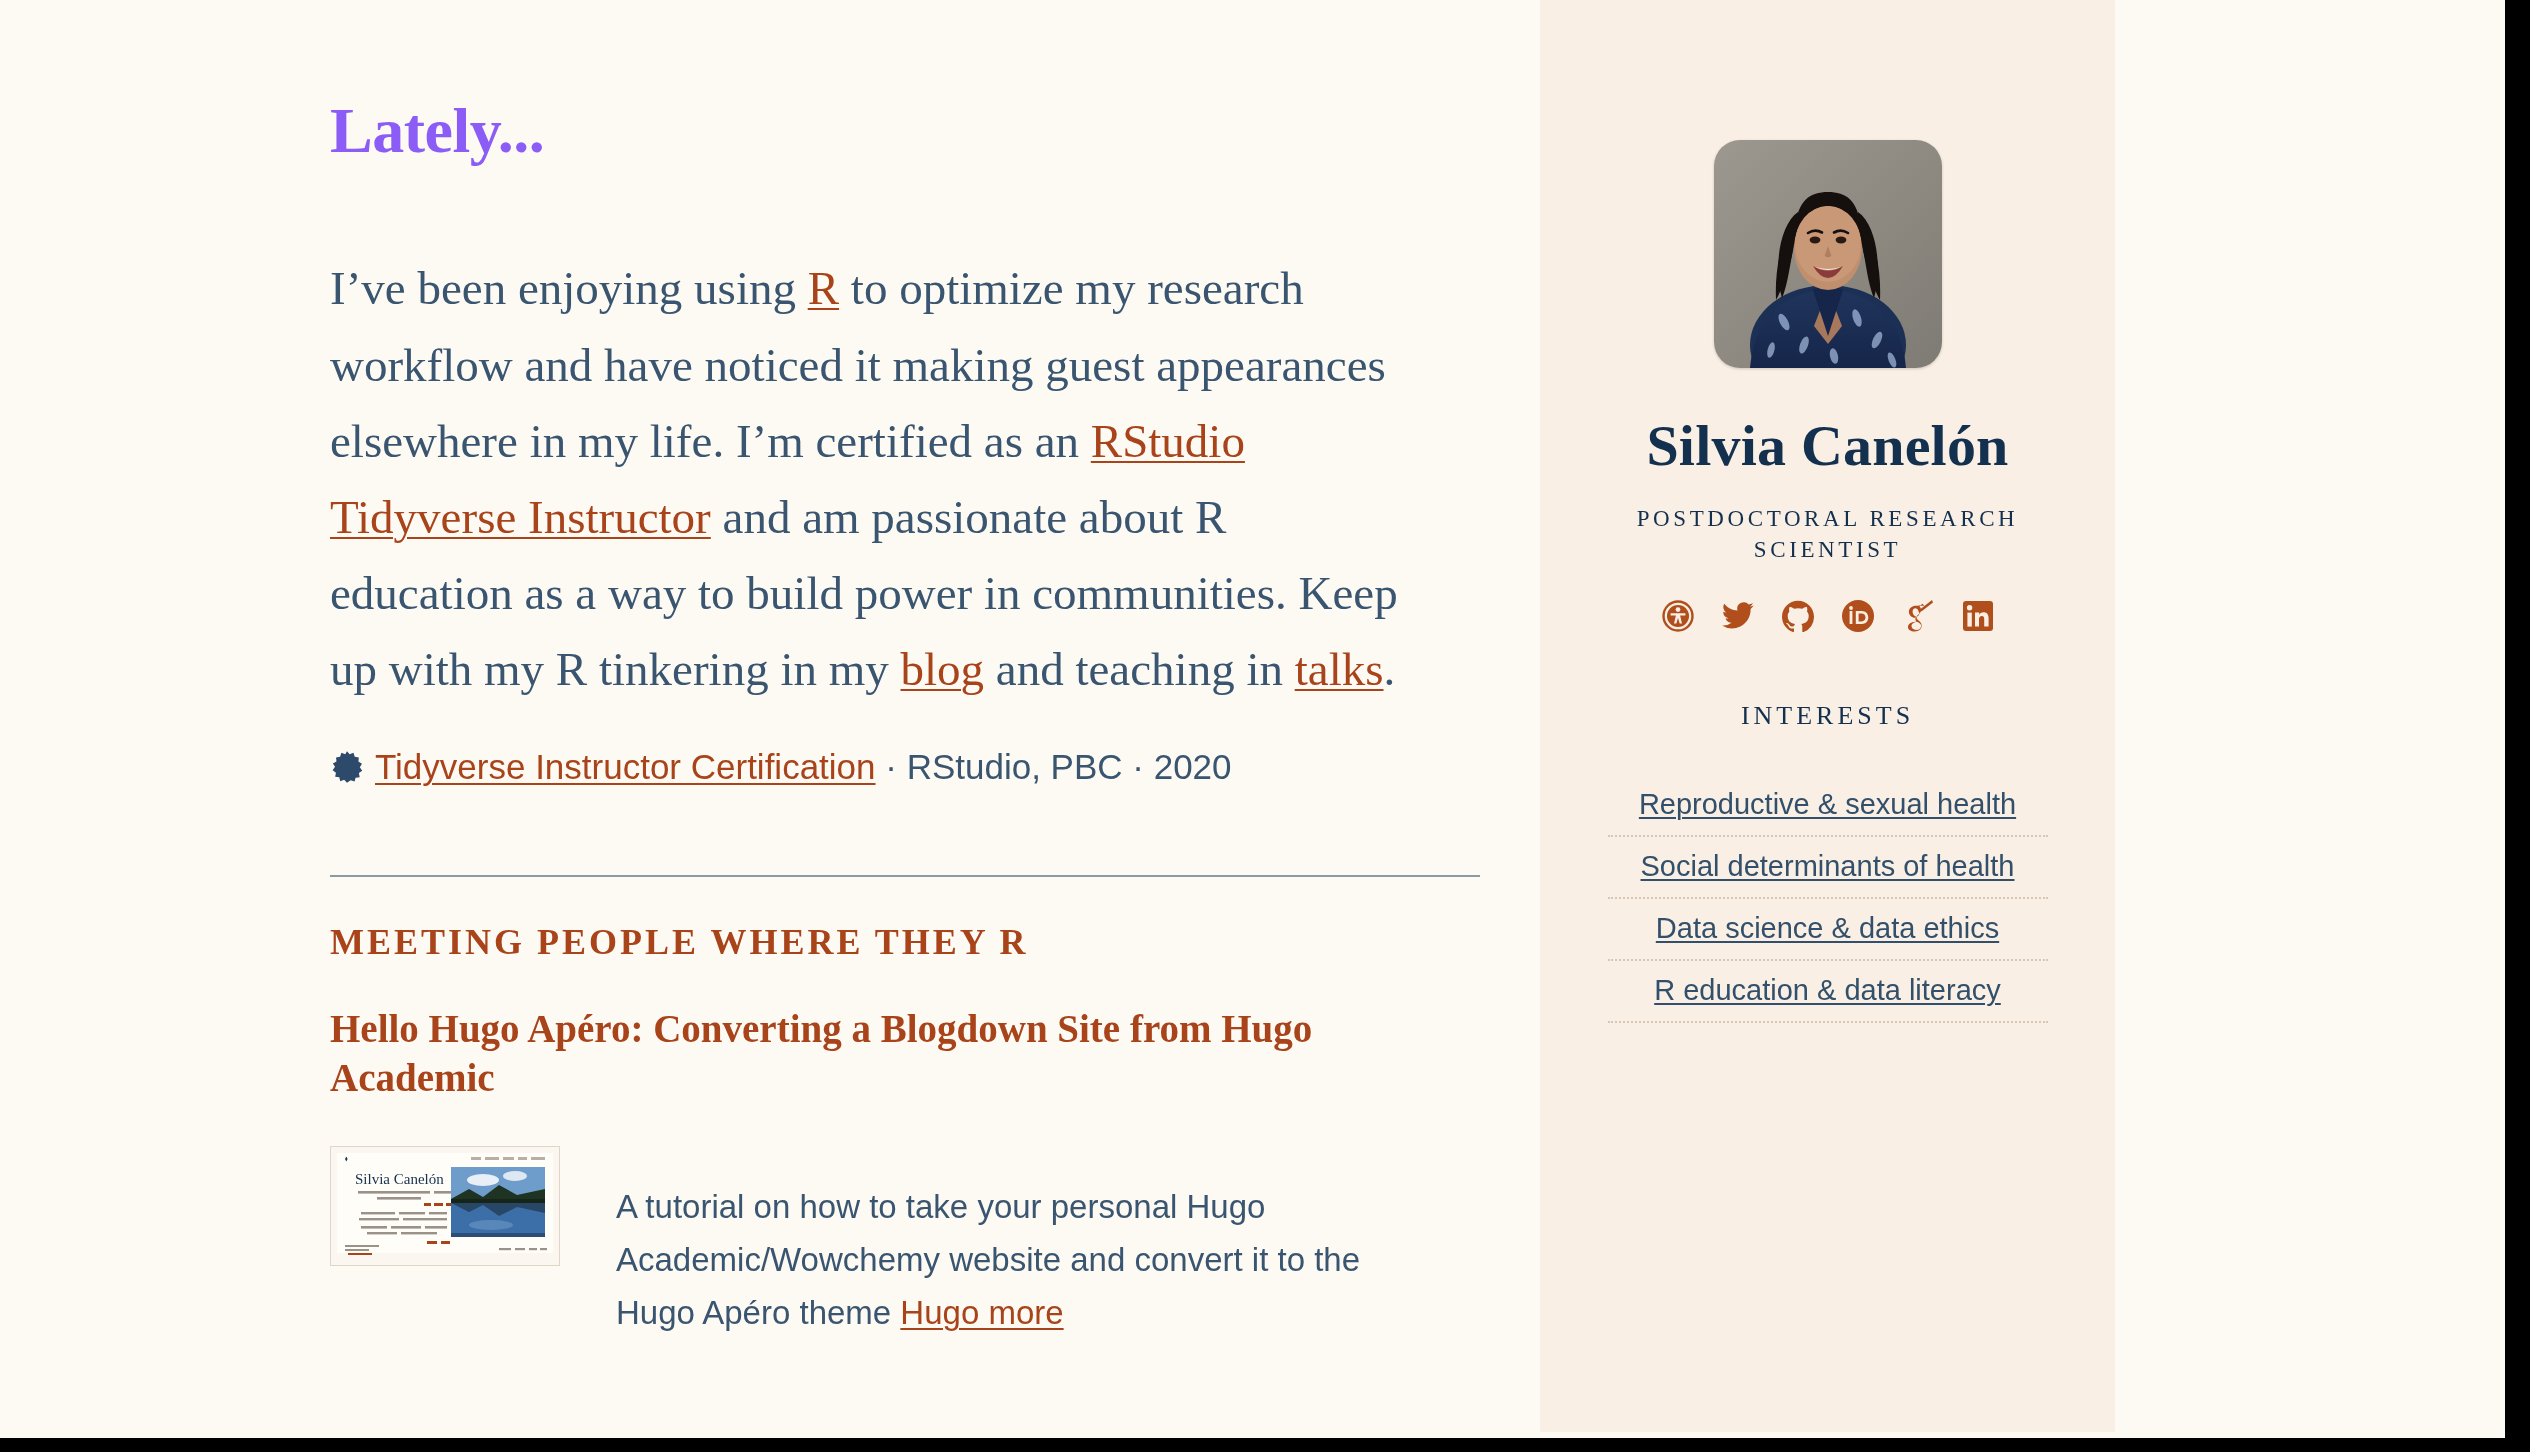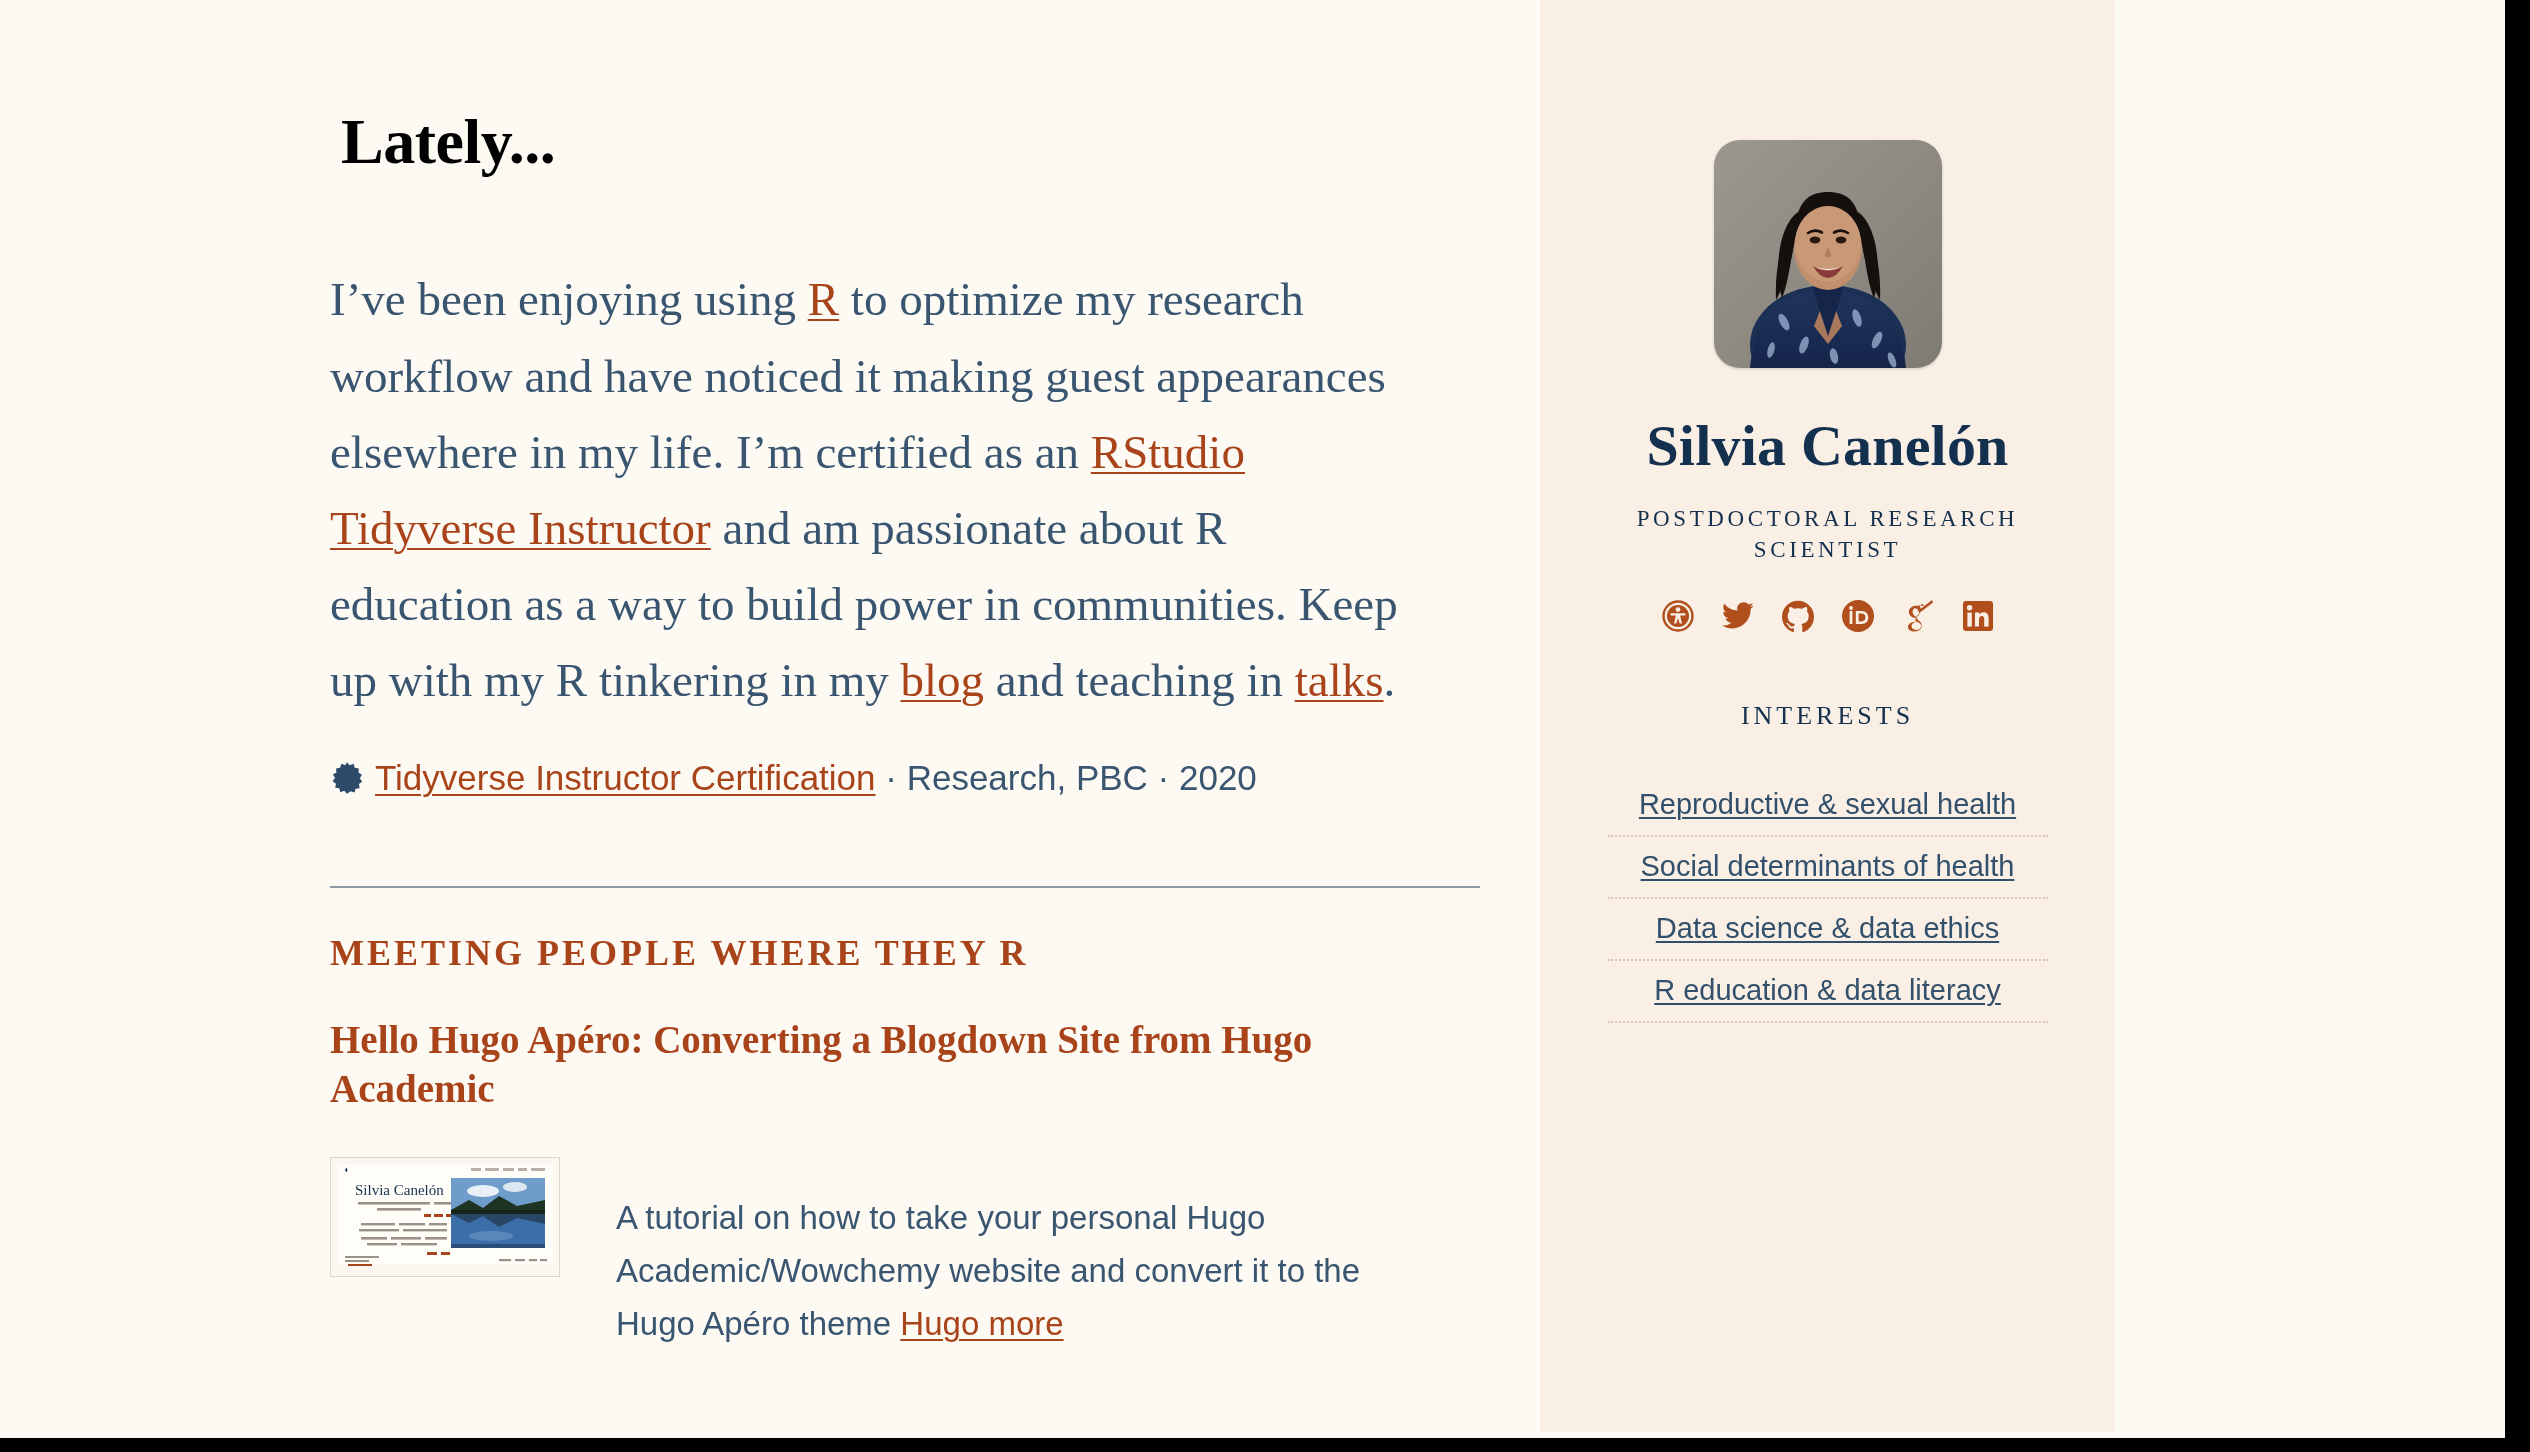--- a/index.html
+++ b/index.html
@@ -127,25 +127,25 @@
     position: absolute;
     left: 0;
     top: 0;
     width: 1540px;
     height: 1438px;
     box-sizing: border-box;
     padding: 96px 120px 0 330px;
   }
 
   .page-title {
-    margin: 11px;
+    margin: 0;
     font-family: "Liberation Serif", serif;
     font-size: 64px;
     font-weight: 700;
-    color: #000000;
+    color: #8b5cf6;
     letter-spacing: -0.5px;
     line-height: 1.1;
   }
 
   .bio {
     margin: 84px 18px 0 0;
     font-family: Liberation Serif, serif;
     font-size: 47px;
     line-height: 1.62;
     color: #3A5570;
@@ -234,21 +234,21 @@
 <div id="page">
 
   <div id="main">
 
     <h1 class="page-title">Lately...</h1>
 
     <p class="bio"><span>I’ve been enjoying using </span><a class="link" href="#">R</a><span> to optimize my research workflow and have noticed it making guest appearances elsewhere in my life. I’m certified as an </span><a class="link" href="#">RStudio Tidyverse Instructor</a><span> and am passionate about R education as a way to build power in communities. Keep up with my R tinkering in my </span><a class="link" href="#">blog</a><span> and teaching in </span><a class="link" href="#">talks</a><span>.</span></p>
 
     <p class="cert-line"><span class="cert-badge"><svg width="34" height="34" viewBox="0 0 40 40">
             <path fill="#2E4A6B" d="M20 1.5l3.1 3.6 4.5-1.9 1.5 4.7 4.8.9-.5 4.8 4.2 2.5-2.5 4.2 2.8 4-3.9 2.9.9 4.8-4.8.5-1.2 4.7-4.6-1.6L20 38.5l-3.3-3.4-4.6 1.6-1.2-4.7-4.8-.5.9-4.8-3.9-2.9 2.8-4L3.4 16l4.2-2.5-.5-4.8 4.8-.9 1.5-4.7 4.5 1.9z"></path>
-          </svg></span><a class="link" href="#">Tidyverse Instructor Certification</a><span> · </span><span>Research, PBC</span><span> · </span><span>2020</span></p>
+          </svg></span><a class="link" href="#">Tidyverse Instructor Certification</a><span> · </span><span>RStudio, PBC</span><span> · </span><span>2020</span></p>
 
     <hr class="divider">
 
     <div class="post-category">Meeting People Where They R</div>
 
     <h2 class="post-title"><a href="#">Hello Hugo Apéro: Converting a Blogdown Site from Hugo Academic</a></h2>
 
     <div class="post-body">
 
       <div class="thumb">

